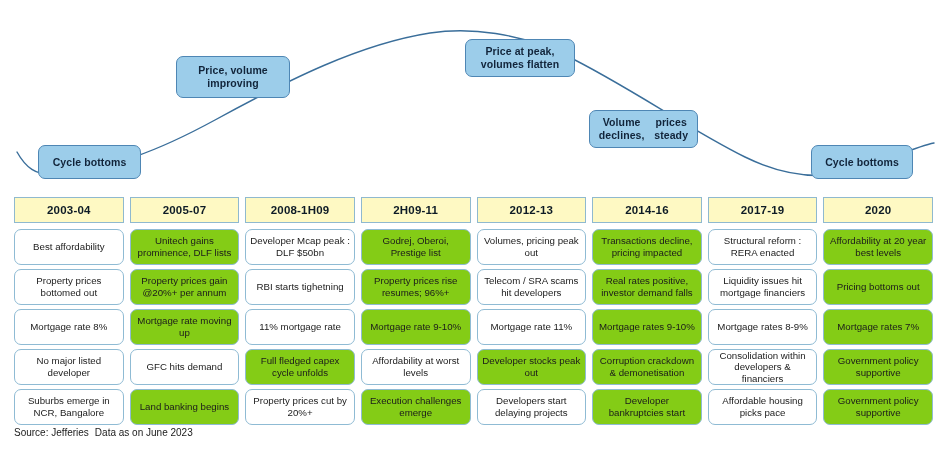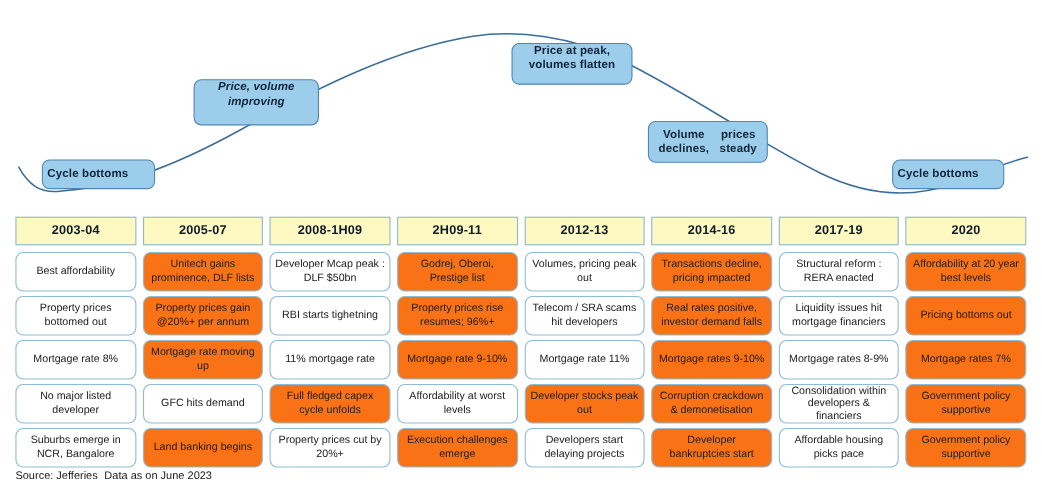--- a/index.html
+++ b/index.html
@@ -38,22 +38,23 @@
     background: #9CCDEA;
     border: 1px solid #4E86B4;
     border-radius: 7px;
     color: #11243a;
     font-weight: bold;
     font-size: 10.5px;
     line-height: 13px;
     text-align: center;
     display: flex;
     align-items: center;
+    justify-content: center;
     letter-spacing: 0.1px;
-    padding: 0 4px;
+    padding: 16px 4px;
   }
 
   
   #table-area {
     position: absolute;
     left: 14px;
     top: 197px;
     width: 919px;
   }
   .table-grid {
@@ -83,21 +84,21 @@
     display: flex;
     align-items: center;
     justify-content: center;
     text-align: center;
     font-size: 9.7px;
     line-height: 11.6px;
     color: #1b1b1b;
     padding: 1px 4px;
   }
   .cell.white { background: #ffffff; }
-  .cell.mint  { background: #f97316; }
+  .cell.mint  { background: #84cc16; }
 
   
   #source-line {
     position: absolute;
     left: 14px;
     top: 427px;
     font-size: 10px;
     color: #1a1a1a;
     white-space: nowrap;
   }
@@ -119,21 +120,21 @@
                C 470 27, 520 33, 565 55
                C 625 84, 690 130, 745 157
                C 790 179, 830 180, 866 167
                C 900 155, 918 146, 934 143" fill="none" stroke="#3A6E9A" stroke-width="1.4" stroke-linecap="round"></path>
     </svg>
 
     <div class="callout" style="left:38px; top:145px; width:103px; height:27px;">
       <span>Cycle bottoms</span>
     </div>
 
-    <div class="callout" style="left:176px; top:72px; width:114px; height:42px; flex-direction:column;font-style:italic;">
+    <div class="callout" style="left:176px; top:56px; width:114px; height:42px; flex-direction:column;">
       <span>Price, volume</span>
       <span>improving</span>
     </div>
 
     <div class="callout" style="left:465px; top:39px; width:110px; height:38px; flex-direction:column;">
       <span>Price at peak,</span>
       <span>volumes flatten</span>
     </div>
 
     <div class="callout" style="left:589px; top:110px; width:109px; height:38px; ">

